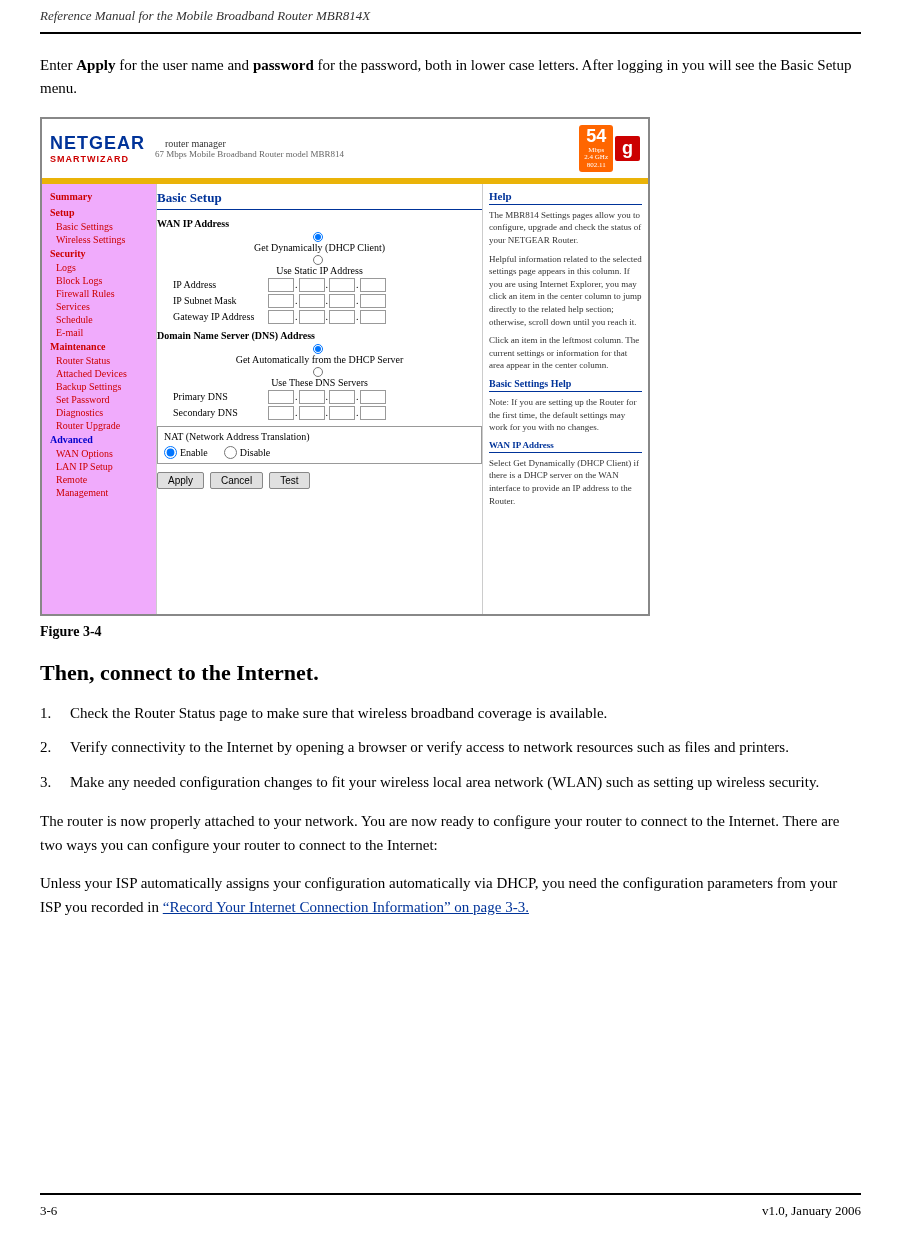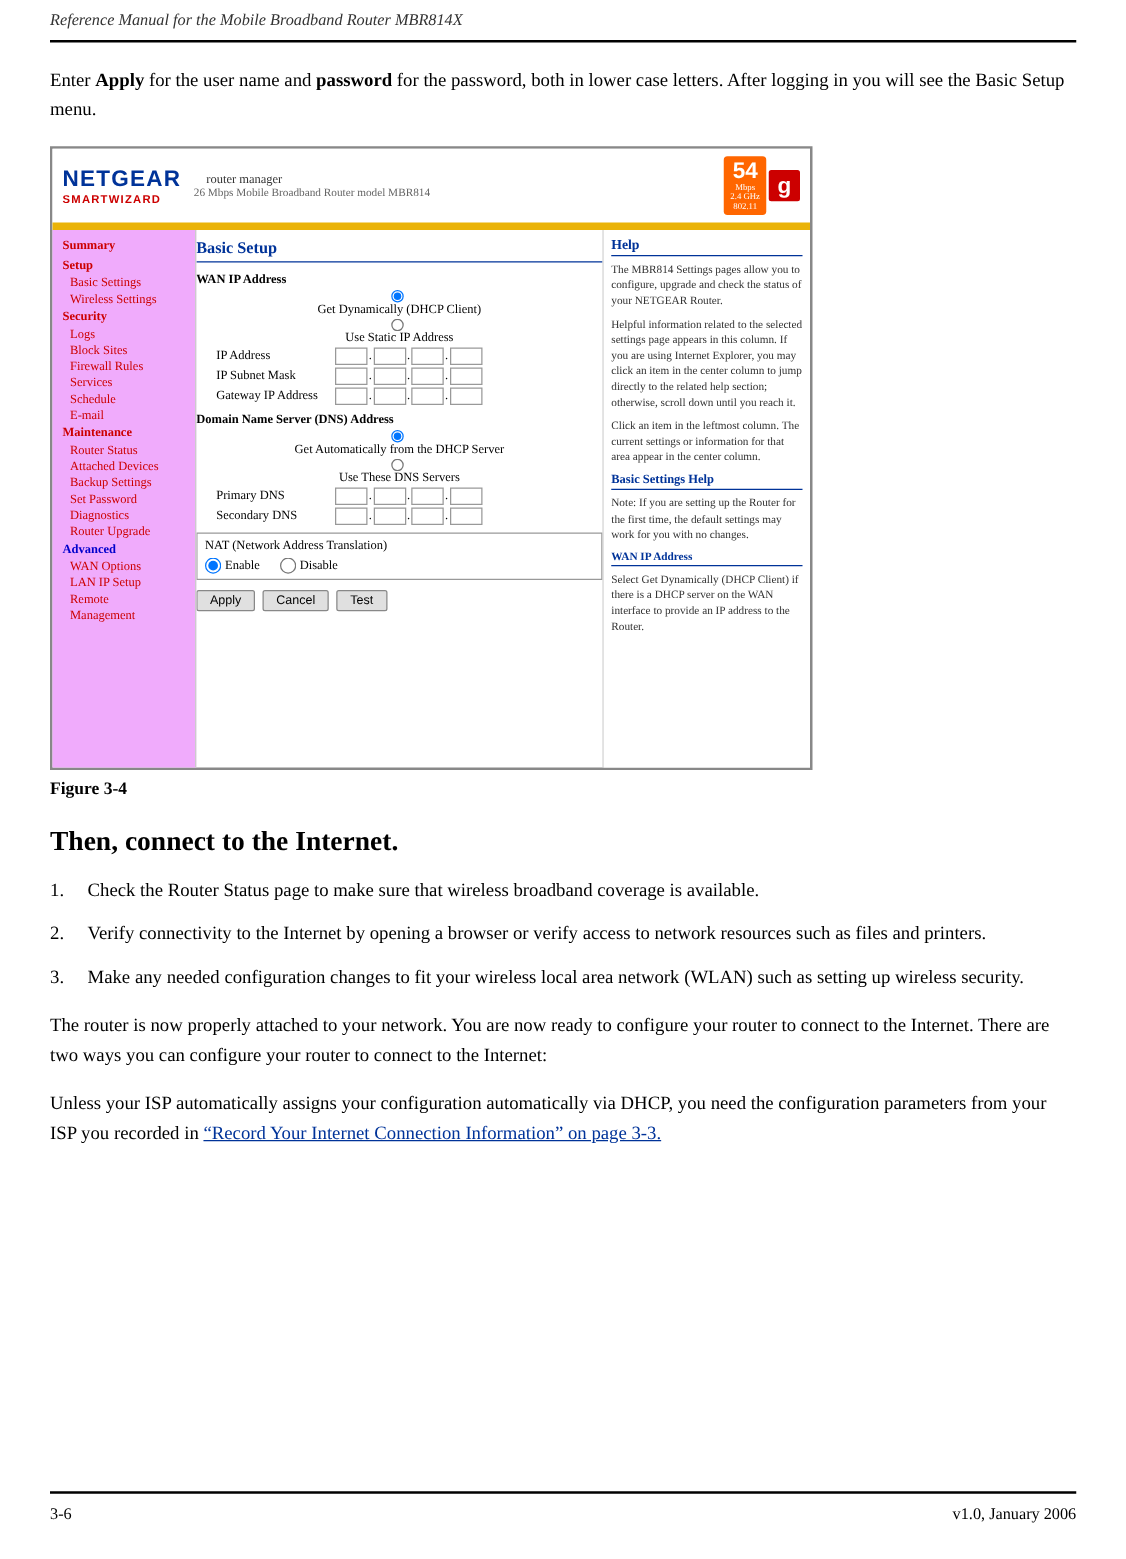--- a/index.html
+++ b/index.html
@@ -308,21 +308,21 @@
     <div class="router-screenshot">
 
       <div class="router-header">
         <div style="display:flex; align-items:center;">
           <div class="netgear-logo">
             <span class="netgear-text">NETGEAR</span>
             <span class="smartwizard-text">SMARTWIZARD</span>
           </div>
           <div style="margin-left:10px;">
             <div class="router-manager-text">router manager</div>
-            <div class="router-model-text">26 Mbps Mobile Broadband Router model MBR814</div>
+            <div class="router-model-text">67 Mbps Mobile Broadband Router model MBR814</div>
           </div>
         </div>
         <div style="display:flex; align-items:center;">
           <div style="background:#ff6600; color:#fff; padding:2px 5px; border-radius:3px; text-align:center; line-height:1.1; margin-right:2px;">
             <div style="font-size:18px; font-weight:bold; font-family:Arial;">54</div>
             <div style="font-size:7px;">Mbps</div>
             <div style="font-size:7px;">2.4 GHz</div>
             <div style="font-size:7px;">802.11</div>
           </div>
           <div style="background:#cc0000; color:#fff; font-size:18px; font-weight:bold; padding:2px 7px; border-radius:2px; font-family:Arial;">g</div>
@@ -331,21 +331,21 @@
 
       <div class="router-body">
 
         <div class="router-sidebar-wrap">
           <div class="sidebar-item active" style="color:#cc0000; font-weight:bold; padding:3px 8px; font-size:10px;">Summary</div>
           <div class="sidebar-label">Setup</div>
           <div class="sidebar-item">Basic Settings</div>
           <div class="sidebar-item">Wireless Settings</div>
           <div class="sidebar-label" style="color:#cc0000;">Security</div>
           <div class="sidebar-item">Logs</div>
-          <div class="sidebar-item">Block Sites</div>
+          <div class="sidebar-item">Block Logs</div>
           <div class="sidebar-item">Firewall Rules</div>
           <div class="sidebar-item">Services</div>
           <div class="sidebar-item">Schedule</div>
           <div class="sidebar-item">E-mail</div>
           <div class="sidebar-label">Maintenance</div>
           <div class="sidebar-item">Router Status</div>
           <div class="sidebar-item">Attached Devices</div>
           <div class="sidebar-item">Backup Settings</div>
           <div class="sidebar-item">Set Password</div>
           <div class="sidebar-item">Diagnostics</div>

